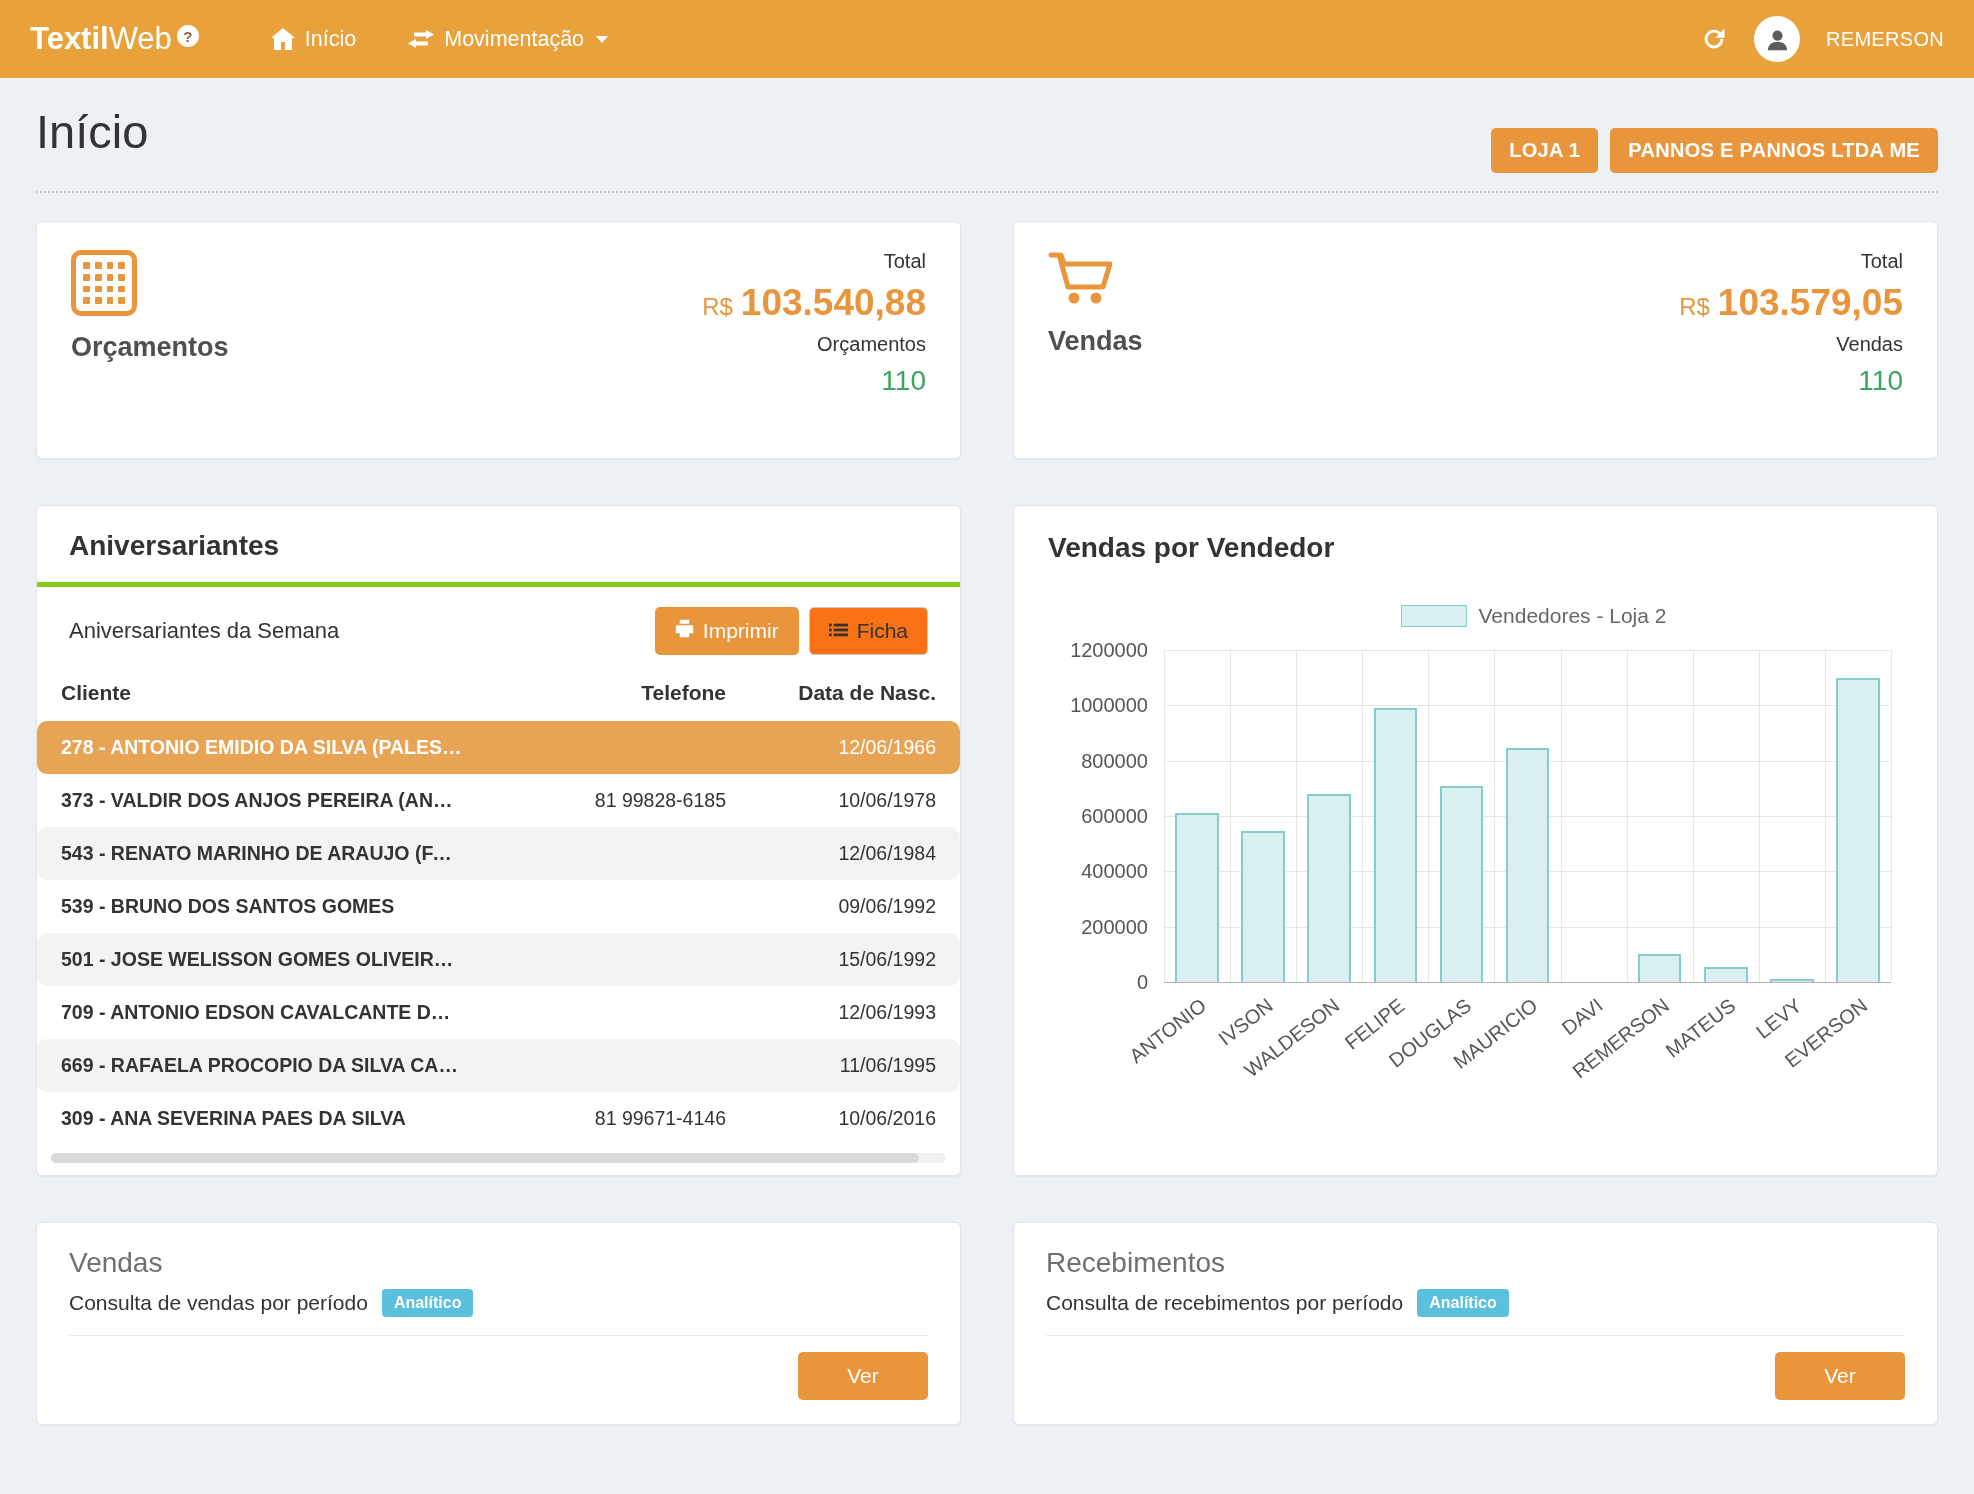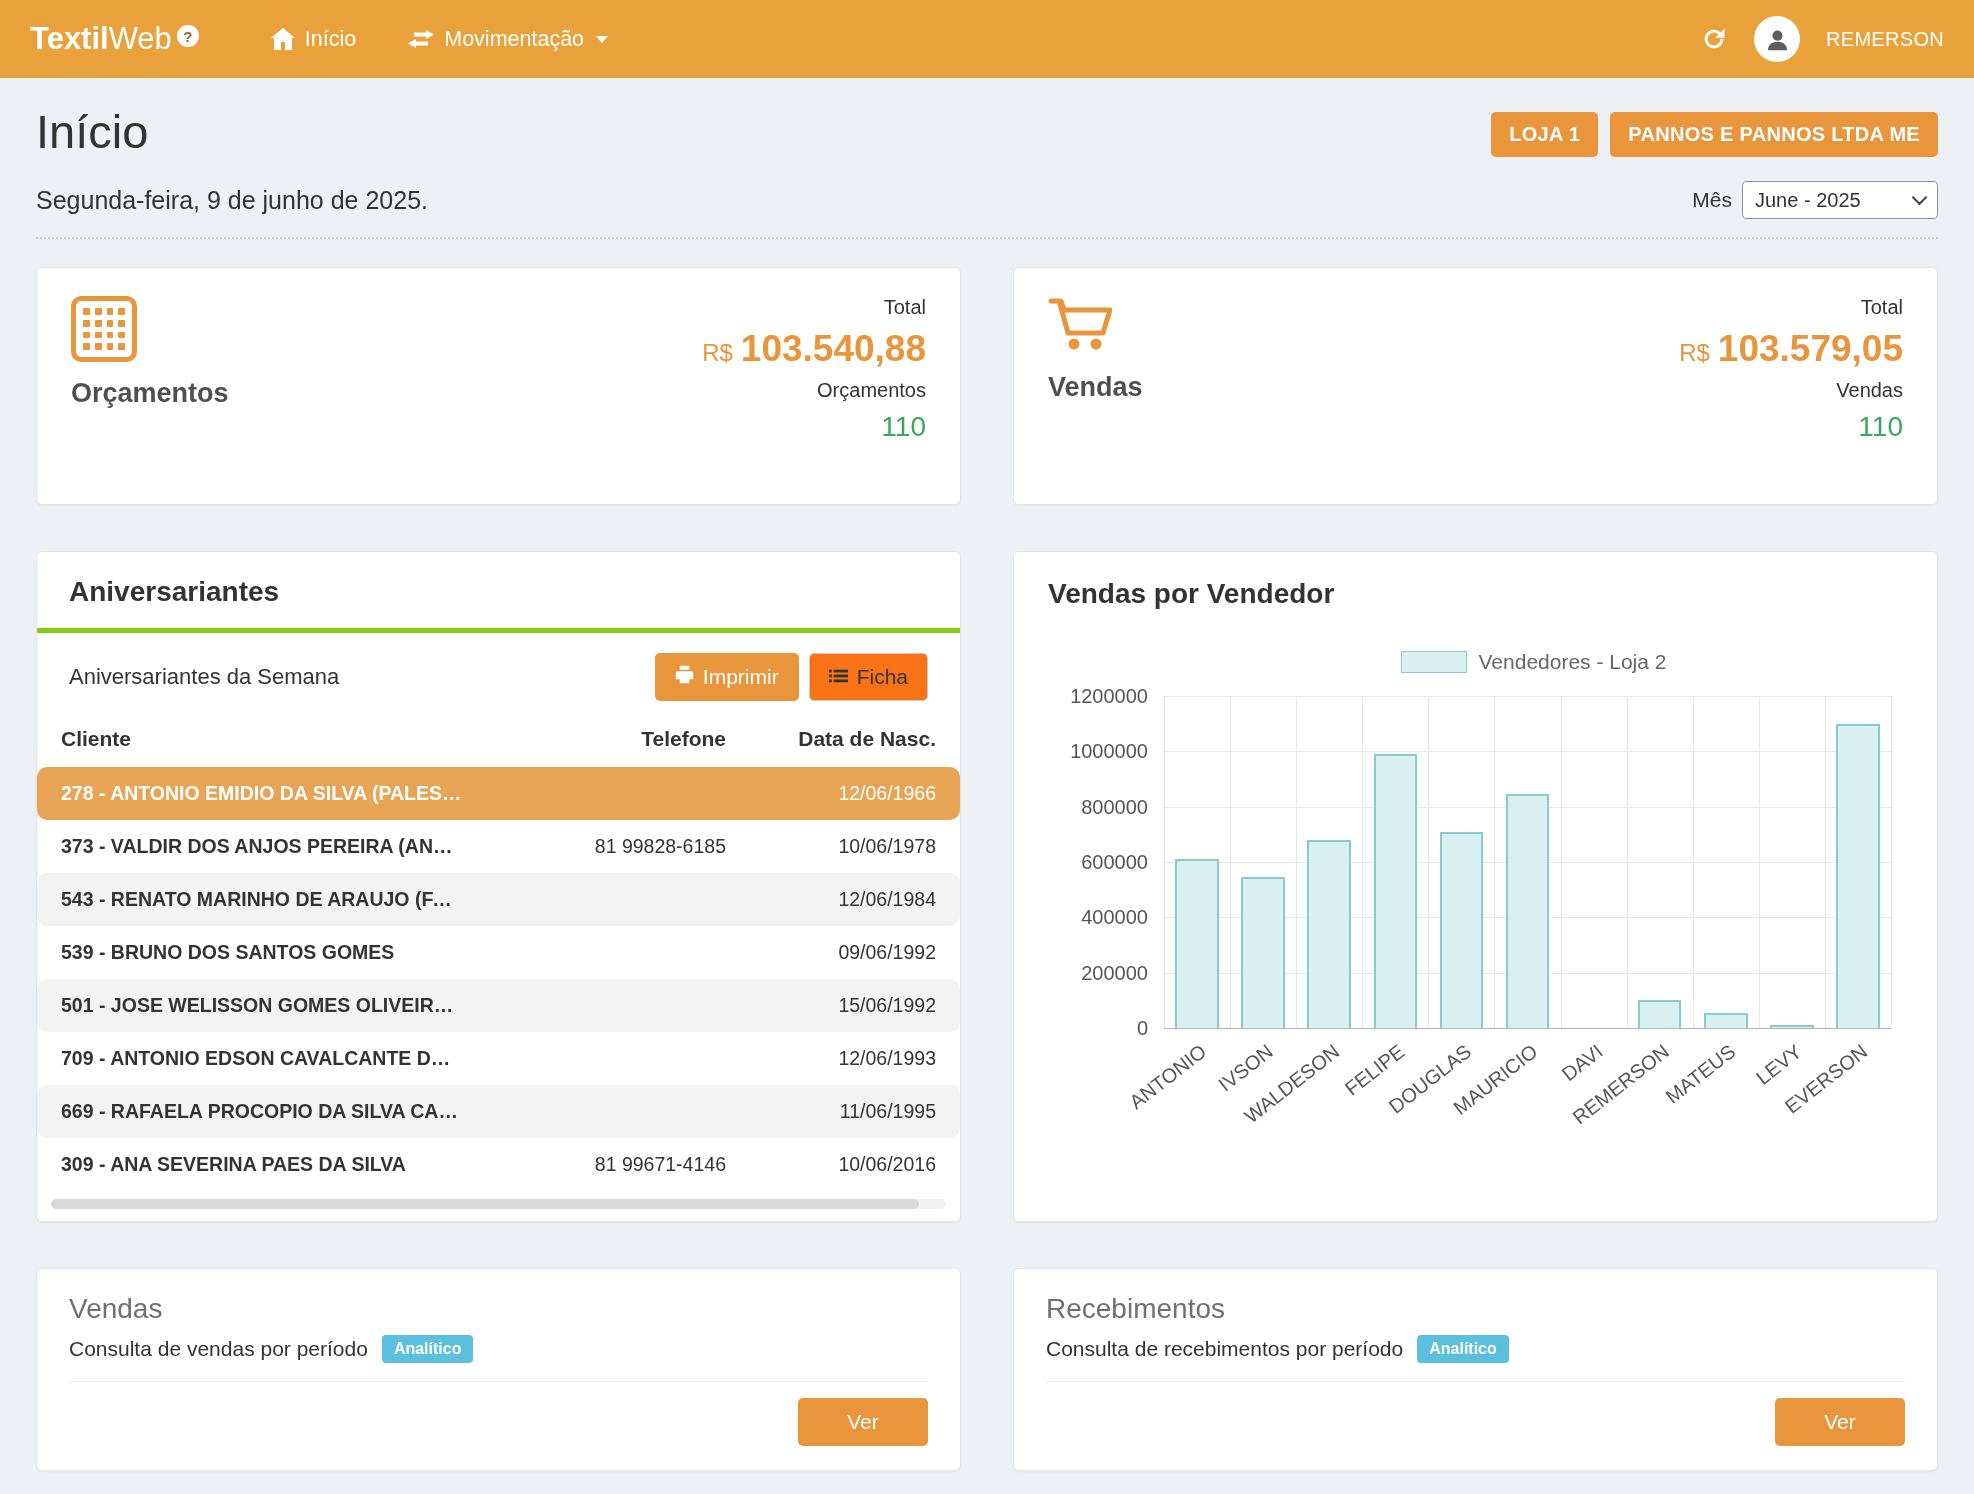--- a/index.html
+++ b/index.html
@@ -23,21 +23,21 @@
   .nav-right { margin-left:auto; display:flex; align-items:center; gap:26px; }
   .refresh-btn { display:flex; cursor:pointer; }
   .avatar { width:46px; height:46px; border-radius:50%; background:#fff; display:flex; align-items:center;
     justify-content:center; cursor:pointer; }
   .username { color:#fff; font-size:20px; letter-spacing:0.3px; cursor:pointer; }
 
   
   .container { padding:0 36px; }
   .page-head { display:flex; align-items:flex-start; justify-content:space-between; margin-top:26px; }
   h1.page-title { font-size:47px; font-weight:500; color:#333; }
-  .head-buttons { display:flex; gap:12px; margin-top:8px; }
+  .head-buttons { display:flex; gap:12px; margin-top:24px; }
   .pill-btn { background:#E8953C; color:#fff; font-weight:700; font-size:20px; padding:11px 18px;
     border-radius:5px; border:none; cursor:pointer; font-family:inherit; letter-spacing:0.3px; }
 
   .date-row { display:flex; align-items:center; justify-content:space-between; margin-top:22px; }
   .date-text { font-size:25px; color:#333; }
   .month-picker { display:flex; align-items:center; gap:10px; }
   .month-label { font-size:21px; }
   .select-box { width:196px; height:38px; background:#fff; border:1px solid #8f8f8f; border-radius:4px;
     display:flex; align-items:center; justify-content:space-between; padding:0 12px; font-size:20px; cursor:pointer; }
   .select-box .chev { width:11px; height:11px; border-right:2px solid #444; border-bottom:2px solid #444;
@@ -163,30 +163,20 @@
   <div class="container">
 
     <div class="page-head">
       <h1 class="page-title">Início</h1>
       <div class="head-buttons">
         <button class="pill-btn">LOJA 1</button>
         <button class="pill-btn">PANNOS E PANNOS LTDA ME</button>
       </div>
     </div>
 
-    <div class="date-row">
-      <div class="date-text">Segunda-feira, 9 de junho de 2025.</div>
-      <div class="month-picker">
-        <span class="month-label">Mês</span>
-        <div class="select-box">
-          <span>June - 2025</span>
-          <span class="chev"></span>
-        </div>
-      </div>
-    </div>
 
     <hr class="dotted-divider">
 
     <div class="grid">
 
       <div class="card summary-card">
         <div class="sum-left">
           <div class="calc-icon">
               <i></i>
               <i></i>

